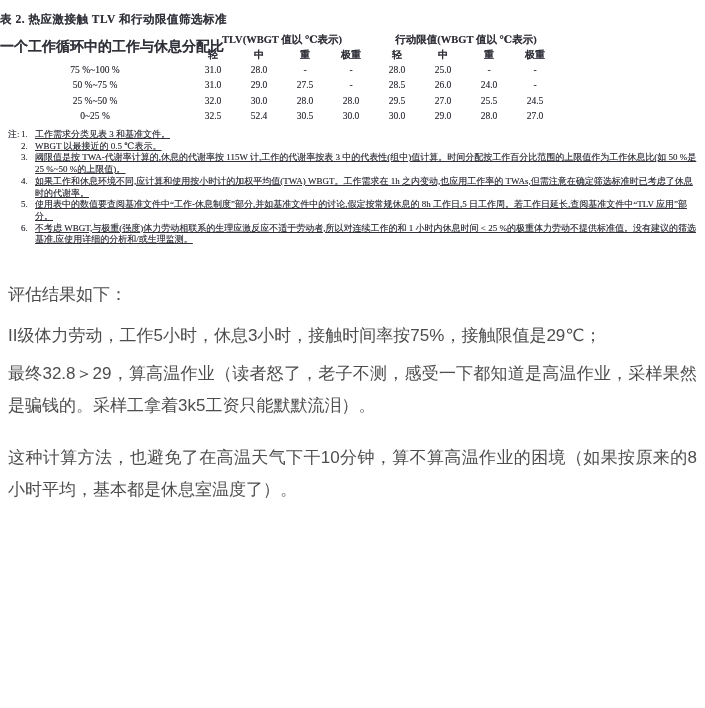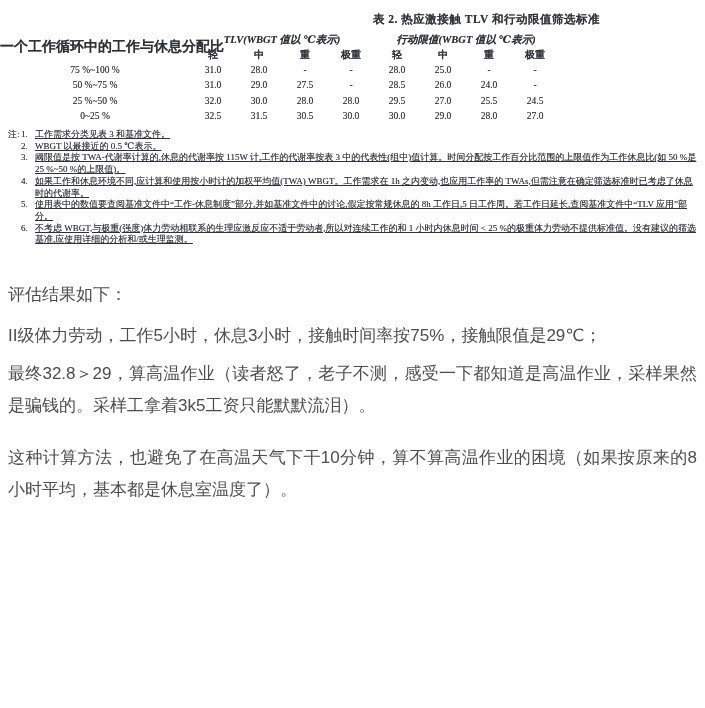--- a/index.html
+++ b/index.html
@@ -7,25 +7,25 @@
   body { width:705px; height:708px; overflow:hidden; }
   .page { width:705px; height:708px; background:#fff; padding-top:12px; }
 
   
   .scan {
     color:#2f3038;
     font-family:"Liberation Serif","DejaVu Serif",serif;
     text-shadow:0 0 0.6px rgba(47,48,60,0.55);
   }
   .tbl-wrap { width:600px; }
-  .tbl-title { text-align:right; font-size:11.5px; font-weight:700; margin-bottom:5px; letter-spacing:0.5px; }
+  .tbl-title { text-align:left; font-size:11.5px; font-weight:700; margin-bottom:5px; letter-spacing:0.5px; }
   table.tlv { border-collapse:collapse; table-layout:fixed; width:558px; }
   table.tlv td { text-align:center; vertical-align:middle; padding:0; white-space:nowrap; }
   td.corner { font-size:14px; font-weight:700; }
-  td.grp { font-size:10.5px; font-weight:700; height:15px;font-style:italic; }
+  td.grp { font-size:10.5px; font-weight:700; height:15px; }
   tr.subs td { font-size:10px; font-weight:700; height:15px; }
   tr.drow td { font-size:9.5px; height:15.5px; }
 
   .notes { margin-top:5px; padding-left:8px; width:700px; font-size:9px; line-height:11.7px; }
   .note { display:flex; }
   .ntag { width:13px; flex:none; }
   .nnum { width:14px; flex:none; }
   .ntext { flex:1; padding-right:2px;text-decoration:underline; }
 
   
@@ -110,21 +110,21 @@
             <td>28.0</td>
             <td>28.0</td>
             <td>29.5</td>
             <td>27.0</td>
             <td>25.5</td>
             <td>24.5</td>
           </tr>
           <tr class="drow">
             <td>0~25 %</td>
             <td>32.5</td>
-            <td>31.5</td>
+            <td>52.4</td>
             <td>30.5</td>
             <td>30.0</td>
             <td>30.0</td>
             <td>29.0</td>
             <td>28.0</td>
             <td>27.0</td>
           </tr>
         </tbody>
       </table>
     </div>

